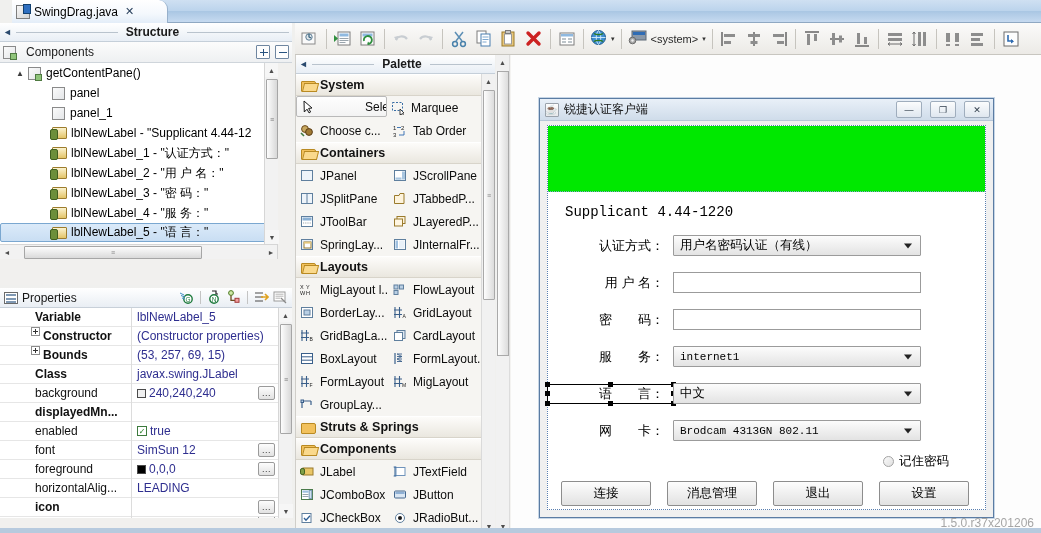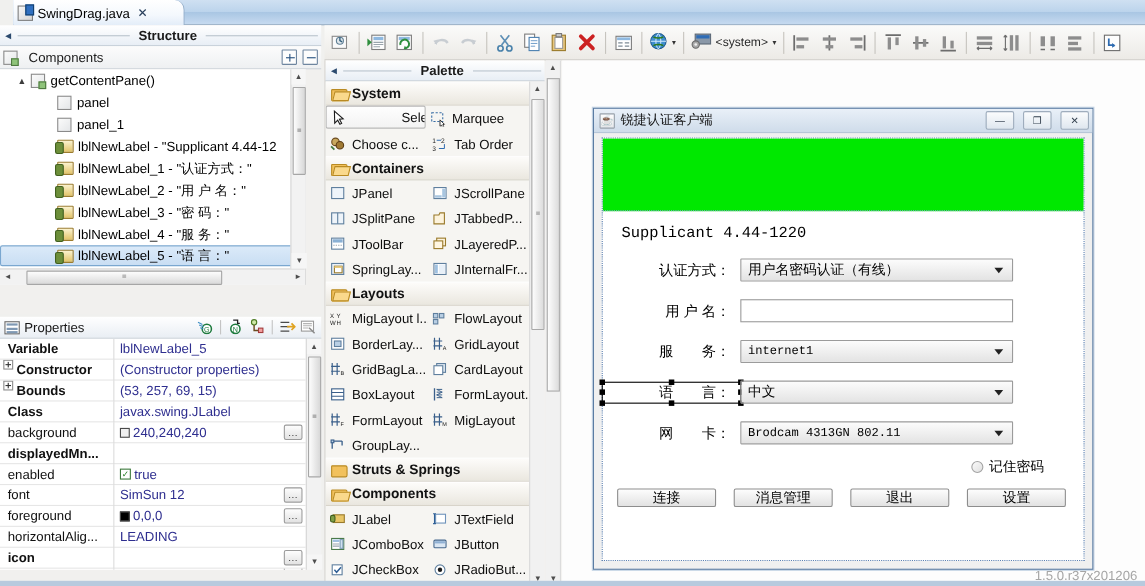--- a/index.html
+++ b/index.html
@@ -119,21 +119,21 @@
   .prop-head .ttl { font-weight:normal; font-size:12px; color:#161616; flex:1;}
   .ic-props { width:14px;height:12px;border:1px solid #6a6a6a;background:#fff;position:relative;}
   .ic-props::after{content:"";position:absolute;left:1px;top:1px;right:1px;height:2px;background:#7f98b3;box-shadow:0 4px 0 #7f98b3,0 7px 0 #7f98b3;}
   .ptool { width:15px;height:15px;display:inline-block;position:relative;}
   .sep-v { width:1px;height:13px;background:#c4c4c4;margin:0 2px;}
 
   .ptable {
     position:absolute; left:0; top:20px; width:278px; height:210px; background:#fff;
     overflow:hidden; font-size:12px;
   }
-  .prow { display:flex; height:19px; border-bottom:1px solid #e6e6e6; align-items:center; }
+  .prow { display:flex; height:19px; border-bottom:1px solid #e6e6e6; align-items:center;padding-left:28px; }
   .pname { width:104px; padding-left:7px; color:#111; border-right:1px solid #dcdcdc; height:19px; line-height:19px;
            white-space:nowrap; overflow:hidden; }
   .pname.b { font-weight:bold; }
   .pname.exp { padding-left:0; display:flex; align-items:flex-start; gap:3px;}
   .expbox { width:9px;height:9px;border:1px solid #8c8c8c;background:#fff;position:relative;margin-left:3px;flex:0 0 auto;}
   .expbox::before{content:"";position:absolute;left:1px;top:3px;width:5px;height:1px;background:#333;}
   .expbox::after{content:"";position:absolute;left:3px;top:1px;width:1px;height:5px;background:#333;}
   .pval { flex:1; padding-left:5px; color:#2e2e8f; display:flex; align-items:center; gap:3px; height:19px;
           white-space:nowrap; overflow:hidden;}
   .swatch { width:9px;height:9px;border:1px solid #4a4a4a; flex:0 0 auto;}
@@ -232,21 +232,21 @@
   }
   .combo.mono { font-family:"Liberation Mono", monospace; font-size:11px;}
   .combo .arr { position:absolute; right:8px; top:50%; transform:translateY(-50%);
                 width:0;height:0;border-left:4.5px solid transparent;border-right:4.5px solid transparent;border-top:5px solid #222;}
   .textfield { width:248px; height:21px; border:1px solid #9b9b9b; background:#fff; }
   .remember { display:flex; align-items:center; justify-content:flex-end; gap:5px; padding-right:36px; height:24px; }
   .radio { width:11px;height:11px;border-radius:50%;border:1px solid #a3a3a3;background:linear-gradient(135deg,#fafafa,#e0e0e0);}
   .remember span { font-size:12.5px; color:#000;}
   .btnrow { display:flex; gap:16px; padding:8px 0 0 13px; }
   .sbtn {
-    width:90px;height:17px; border:1px solid #8d8d8d; border-radius:2px;
+    width:90px;height:25px; border:1px solid #8d8d8d; border-radius:2px;
     background:linear-gradient(to bottom,#fdfdfd,#e2e2e2);
     display:flex;align-items:center;justify-content:center; font-size:12.5px;color:#000;
   }
   .version-stamp { position:absolute; right:7px; bottom:3px; font-size:12px; color:#a6a6a6; }
   .bottom-strip { position:absolute; left:0; bottom:0; width:1041px; height:5px; background:#b7cade;}
 </style>
 </head>
 <body>
 
 <div id="root">
@@ -1010,20 +1010,24 @@
                 <span>用户名密码认证（有线）</span>
                 <span class="arr"></span>
               </div>
             </div>
 
             <div class="frow">
               <div class="flabel">用 户 名：</div>
               <div class="textfield"></div>
             </div>
 
+            <div class="frow">
+              <div class="flabel">密　　码：</div>
+              <div class="textfield"></div>
+            </div>
 
             <div class="frow">
               <div class="flabel">服　　务：</div>
               <div class="combo mono">
                 <span>internet1</span>
                 <span class="arr"></span>
               </div>
             </div>
 
             <div class="frow">

